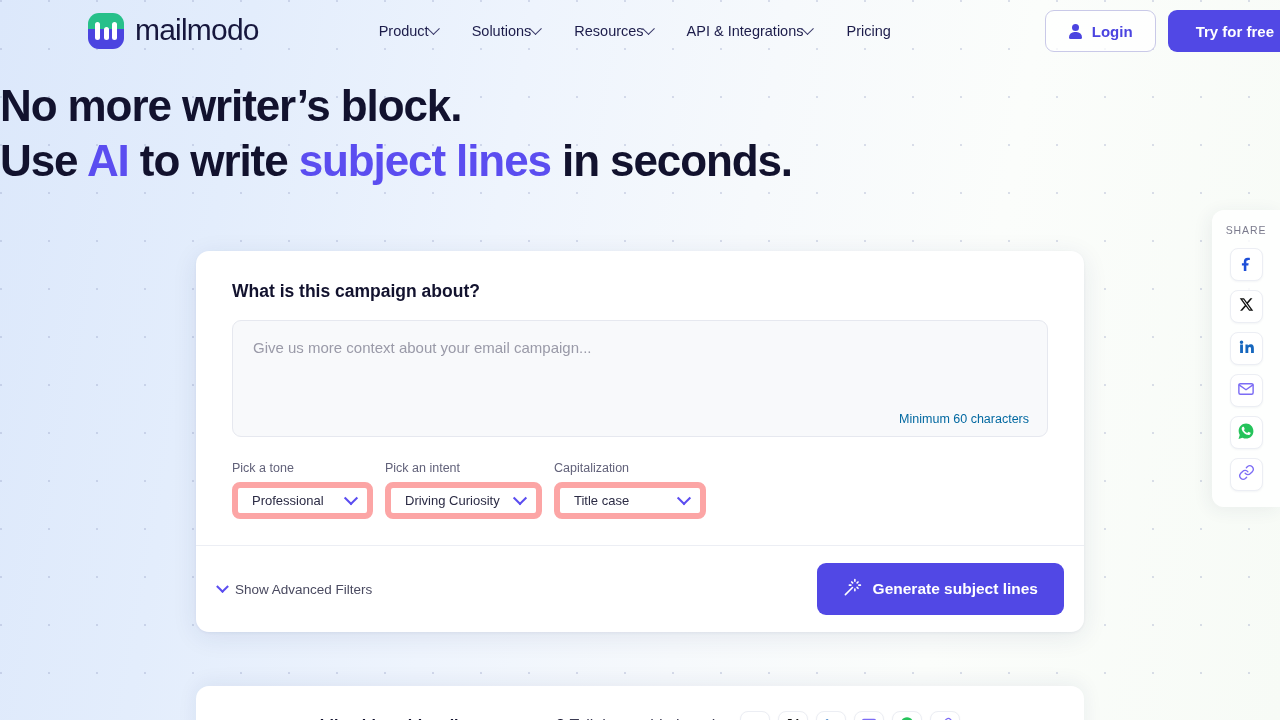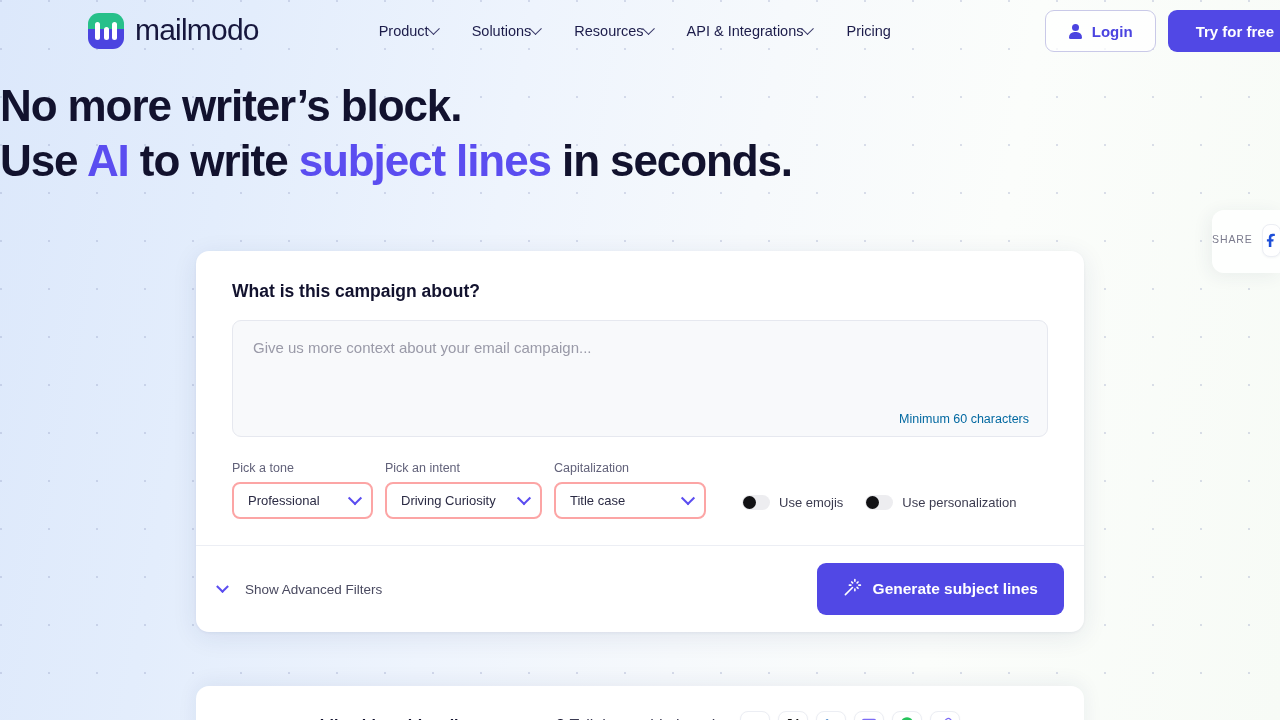--- a/index.html
+++ b/index.html
@@ -95,21 +95,21 @@
   .ta-placeholder { font-size: 15px; color: #9a9aa8; }
   .ta-counter {
     position: absolute; right: 18px; bottom: 10px;
     font-size: 12.5px; color: #0369a1;
   }
 
   .controls { display: flex; align-items: flex-end; margin-top: 24px; }
   .field { margin-right: 12px; }
   .field-label { font-size: 12.5px; color: #62627a; margin-bottom: 7px; }
   .select {
-    height: 37px; border: 2px solid #fca5a5; border-radius: 8px; background: #fff;
+    height: 37px; border: 6px solid #fca5a5; border-radius: 8px; background: #fff;
     display: flex; align-items: center; justify-content: space-between;
     padding: 0 11px 0 14px; cursor: pointer;
   }
   .select-value { font-size: 13px; color: #2b2b44; white-space: nowrap; }
   .sel-chev {
     width: 10px; height: 10px; flex: none; margin-left: 14px;
     border-right: 2px solid #5b4df0; border-bottom: 2px solid #5b4df0;
     transform: rotate(45deg) translate(-2px,-2px);
   }
   .w-tone { width: 141px; }
@@ -126,41 +126,41 @@
     content: ''; position: absolute; left: 1px; top: 1px;
     width: 13px; height: 13px; border-radius: 50%; background: #111114;
   }
   .toggle-label { font-size: 13px; color: #3c3c50; white-space: nowrap; }
 
   .card-footer {
     border-top: 1px solid #eceef4;
     display: flex; align-items: center; justify-content: space-between;
     padding: 17px 20px 17px 22px;
   }
-  .adv { display: flex; align-items: center; gap: 18px; cursor: pointer; }
+  .adv { display: flex; align-items: center; gap: 8px; cursor: pointer; }
   .adv-chev {
     width: 9px; height: 9px; flex: none;
     border-right: 2px solid #5b4df0; border-bottom: 2px solid #5b4df0;
     transform: rotate(45deg) translate(-2px,-2px);
   }
   .adv-label { font-size: 13.5px; color: #4a4a60; }
   .btn-generate {
     display: flex; align-items: center; gap: 11px;
     height: 52px; padding: 0 26px; border: none; border-radius: 9px;
     background: #5148e5; color: #fff; font-size: 15.5px; font-weight: 700; cursor: pointer;
   }
 
   
   .share-rail {
     position: absolute; right: 0; top: 210px; width: 68px;
     background: rgba(255,255,255,0.82);
     border-radius: 12px 0 0 12px;
     box-shadow: -3px 3px 18px rgba(40,60,90,0.07);
     padding: 14px 0 16px 0;
-    display: flex; align-items: center; gap: 9px;
+    display: flex; flex-direction: column; align-items: center; gap: 9px;
     z-index: 20;
   }
   .share-title {
     font-size: 10.5px; letter-spacing: 0.9px; color: #7b7b8d; margin-bottom: 3px;
   }
   .share-btn {
     width: 33px; height: 33px; border-radius: 8px; background: #fff;
     border: 1px solid #eceef4;
     display: flex; align-items: center; justify-content: center; cursor: pointer;
     box-shadow: 0 1px 2px rgba(40,60,90,0.05);
@@ -258,30 +258,20 @@
       </div>
 
       <div class="field">
         <div class="field-label">Capitalization</div>
         <div class="select w-cap">
           <span class="select-value">Title case</span>
           <span class="sel-chev"></span>
         </div>
       </div>
 
-      <div class="toggles">
-        <div class="toggle-wrap">
-          <span class="switch"></span>
-          <span class="toggle-label">Use emojis</span>
-        </div>
-        <div class="toggle-wrap">
-          <span class="switch"></span>
-          <span class="toggle-label">Use personalization</span>
-        </div>
-      </div>
     </div>
   </div>
 
   <div class="card-footer">
     <div class="adv">
       <span class="adv-chev"></span>
       <span class="adv-label">Show Advanced Filters</span>
     </div>
     <button class="btn-generate">
       <span>

